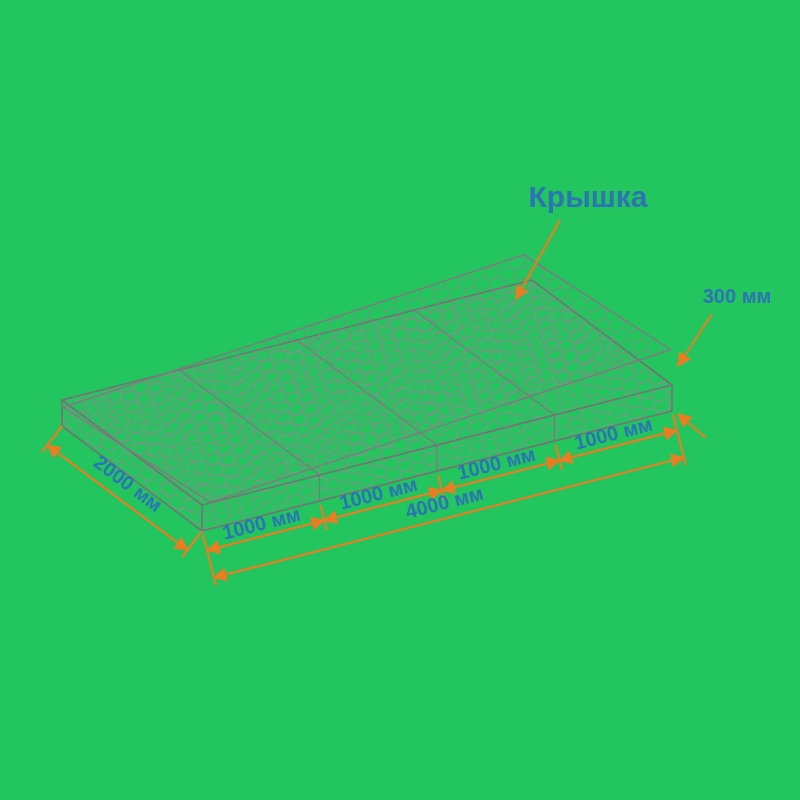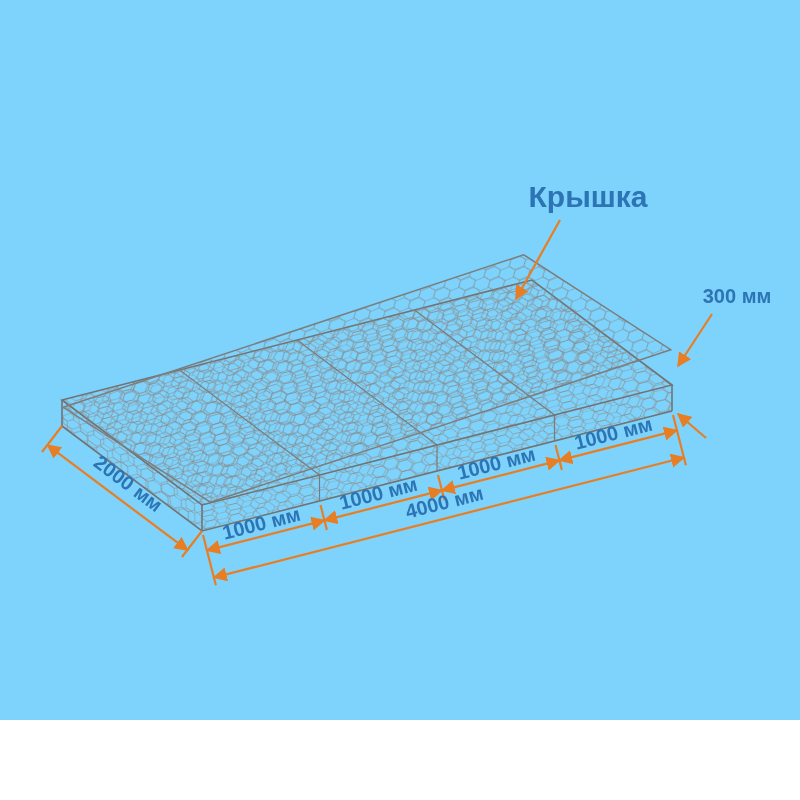--- a/index.html
+++ b/index.html
@@ -3,22 +3,22 @@
 <meta charset="utf-8">
 <style>
   html, body {
     margin: 0;
     padding: 0;
     background: #ffffff;
   }
   .canvas {
     position: relative;
     width: 800px;
-    height: 720px;
-    background: #7dd3fc;
+    height: 800px;
+    background: #22c55e;
     overflow: hidden;
     font-family: "Liberation Sans", sans-serif;
   }
   svg text.dim-label {
     font-family: "Liberation Sans", sans-serif;
     font-size: 20px;
     font-weight: bold;
   }
   svg text.title-label {
     font-family: "Liberation Sans", sans-serif;

